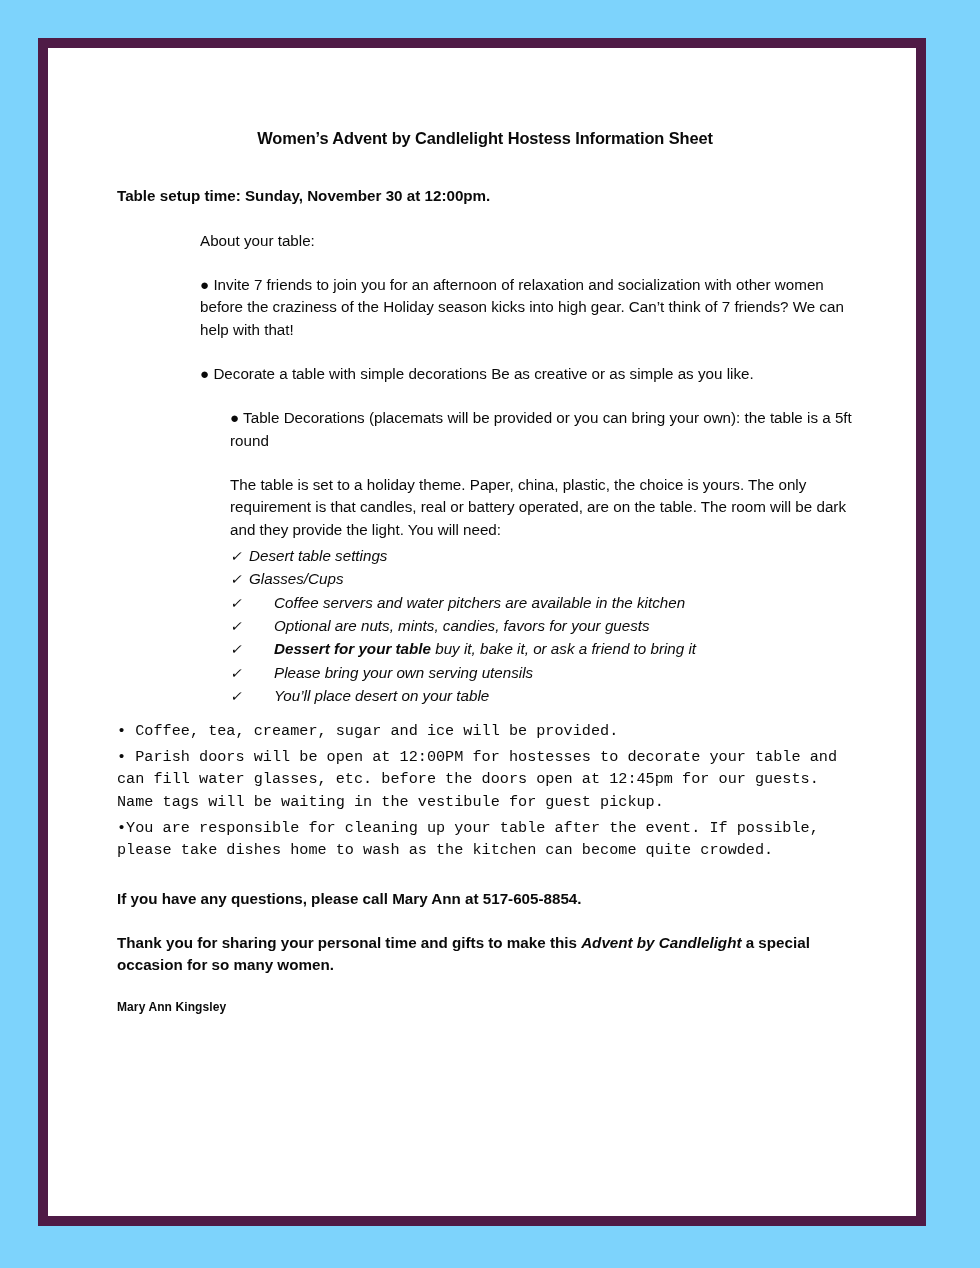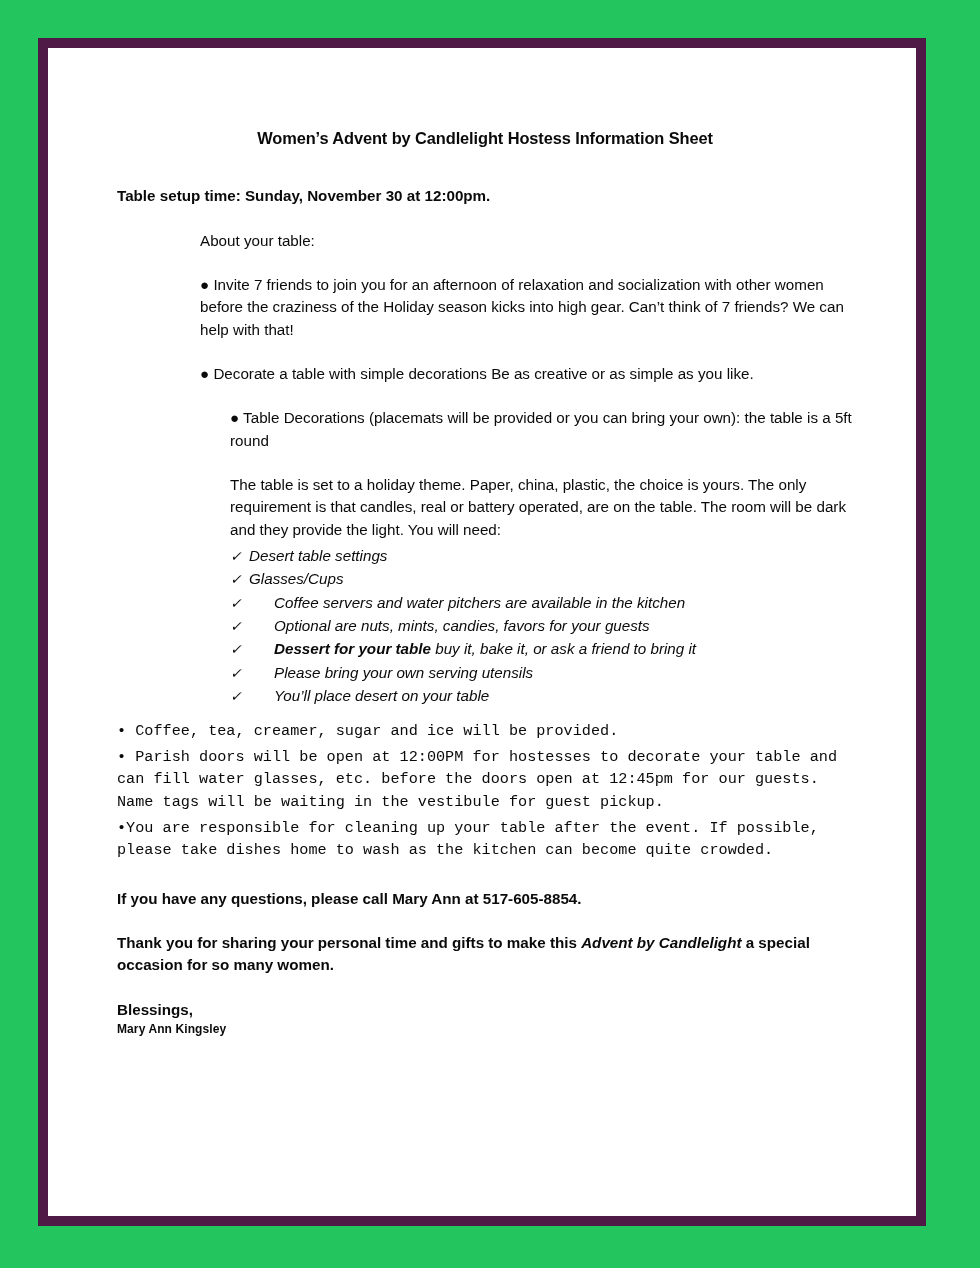--- a/index.html
+++ b/index.html
@@ -13,21 +13,21 @@
     height: 1268px;
     font-family: "Liberation Sans", sans-serif;
     color: #000000;
     overflow: hidden;
   }
 
   .page {
     position: relative;
     width: 980px;
     height: 1268px;
-    background: #22c55e;
+    background: #7dd3fc;
   }
 
   
   .frame-outer {
     position: absolute;
     left: 38px;
     top: 38px;
     width: 888px;
     height: 1188px;
     border: 10px solid #4f1b46;
@@ -177,17 +177,16 @@
       <p>• Parish doors will be open at 12:00PM for hostesses to decorate your table and can fill water glasses, etc. before the doors open at 12:45pm for our guests. Name tags will be waiting in the vestibule for guest pickup.</p>
       <p>•You are responsible for cleaning up your table after the event. If possible, please take dishes home to wash as the kitchen can become quite crowded.</p>
     </div>
 
     <div class="spacer-22"></div>
 
     <p class="para"><b>If you have any questions, please call Mary Ann at 517-605-8854.</b></p>
 
     <p class="para"><b>Thank you for sharing your personal time and gifts to make this </b><b class="bi">Advent by Candlelight</b><b> a special occasion for so many women.</b></p>
 
-    <p class="sig-blessings">Blessings,</p>
     <p class="sig-name">Mary Ann Kingsley</p>
 
   </div>
 </div>
 
 </body></html>

